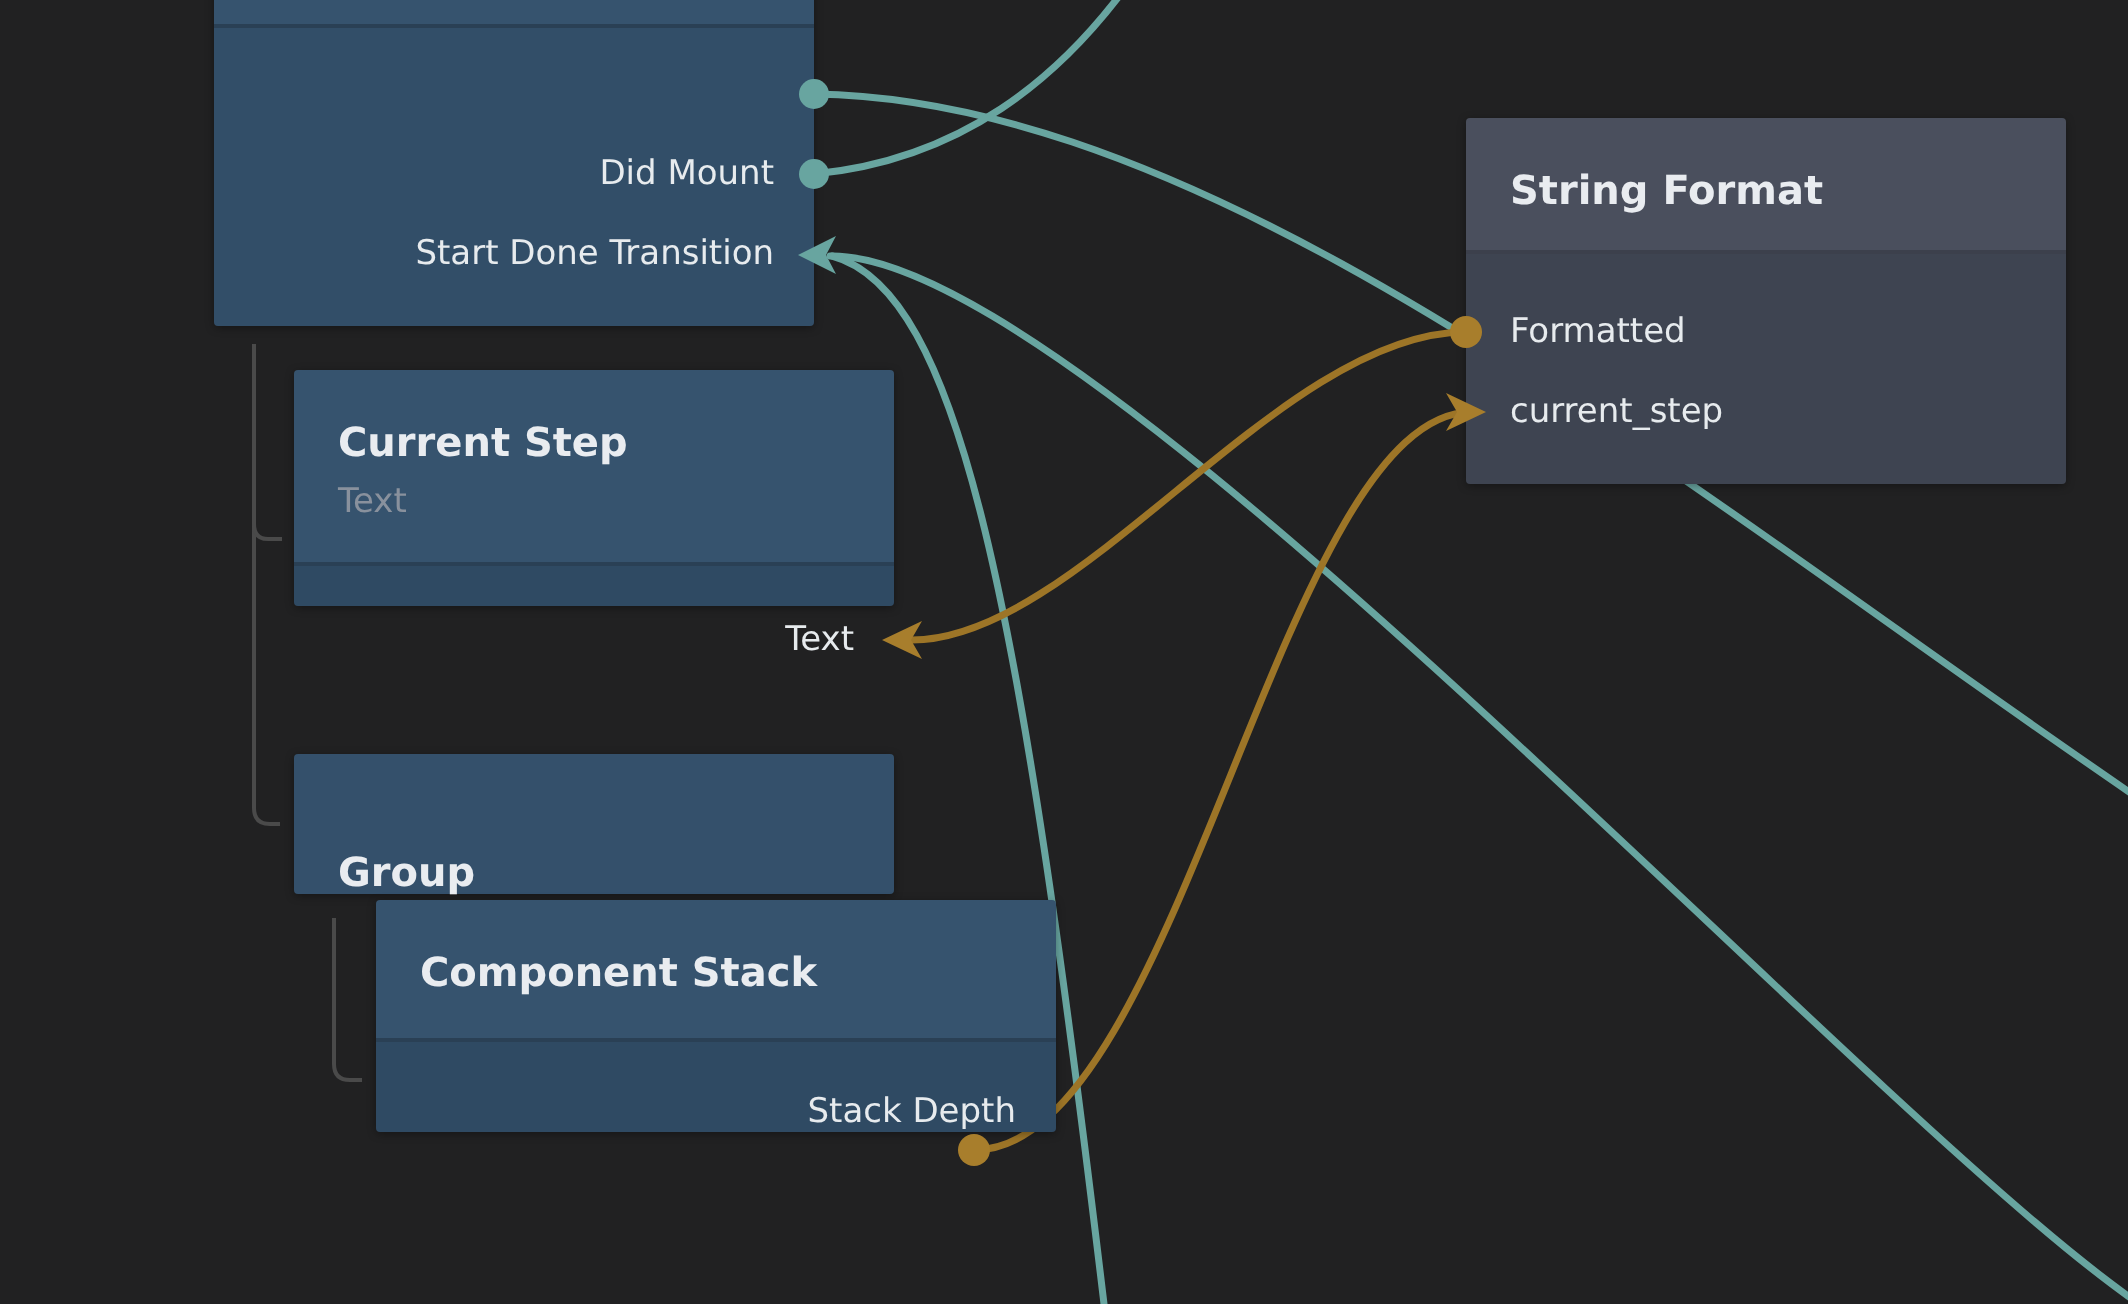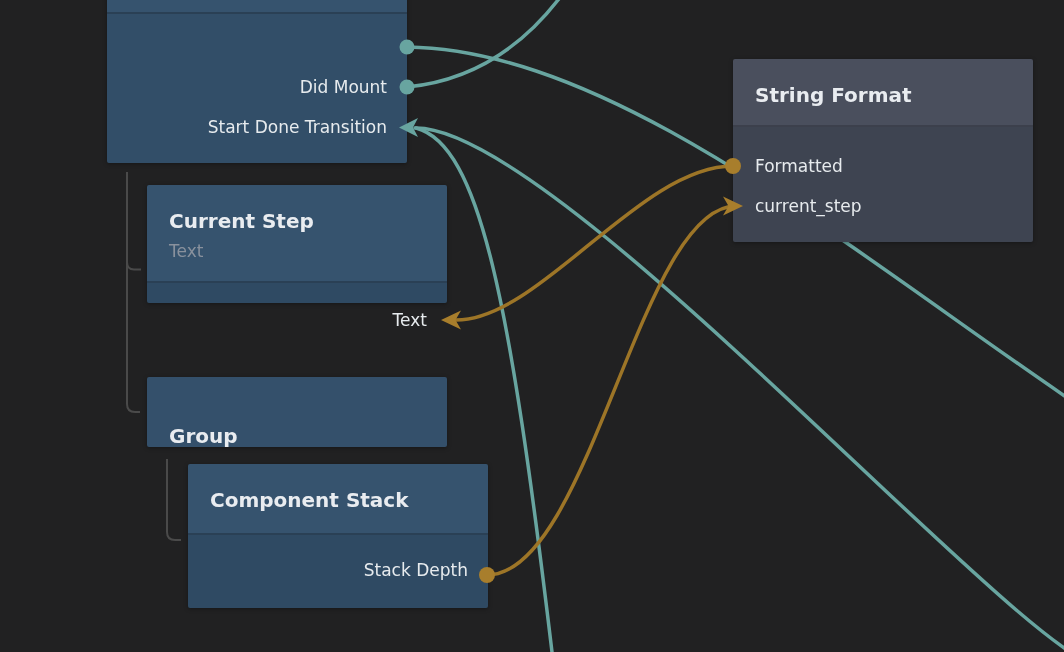--- a/index.html
+++ b/index.html
@@ -56,21 +56,21 @@
     <div class="body" style="top:98px;"></div>
     <div class="title" style="top:23px;">Current Step</div>
     <div class="subtitle" style="top:54px;">Text</div>
     <div class="port right" style="top:124px;">Text</div>
   </div>
 
   <div class="node" style="left:147px;top:377px;width:300px;height:70px;background:#34506b;">
     <div class="title" style="top:24px;margin-top:22px;">Group</div>
   </div>
 
-  <div class="node blue" style="left:188px;top:464px;width:300px;height:144px;">
+  <div class="node blue" style="left:188px;top:450px;width:300px;height:116px;padding-left:40px;">
     <div class="hdr" style="height:69px;"></div>
     <div class="body" style="top:71px;"></div>
     <div class="title" style="top:23px;">Component Stack</div>
     <div class="port right" style="top:95px;">Stack Depth</div>
   </div>
 
   <div class="node gray" style="left:733px;top:59px;width:300px;height:183px;">
     <div class="hdr" style="height:66px;"></div>
     <div class="body" style="top:68px;"></div>
     <div class="title" style="top:23px;">String Format</div>

